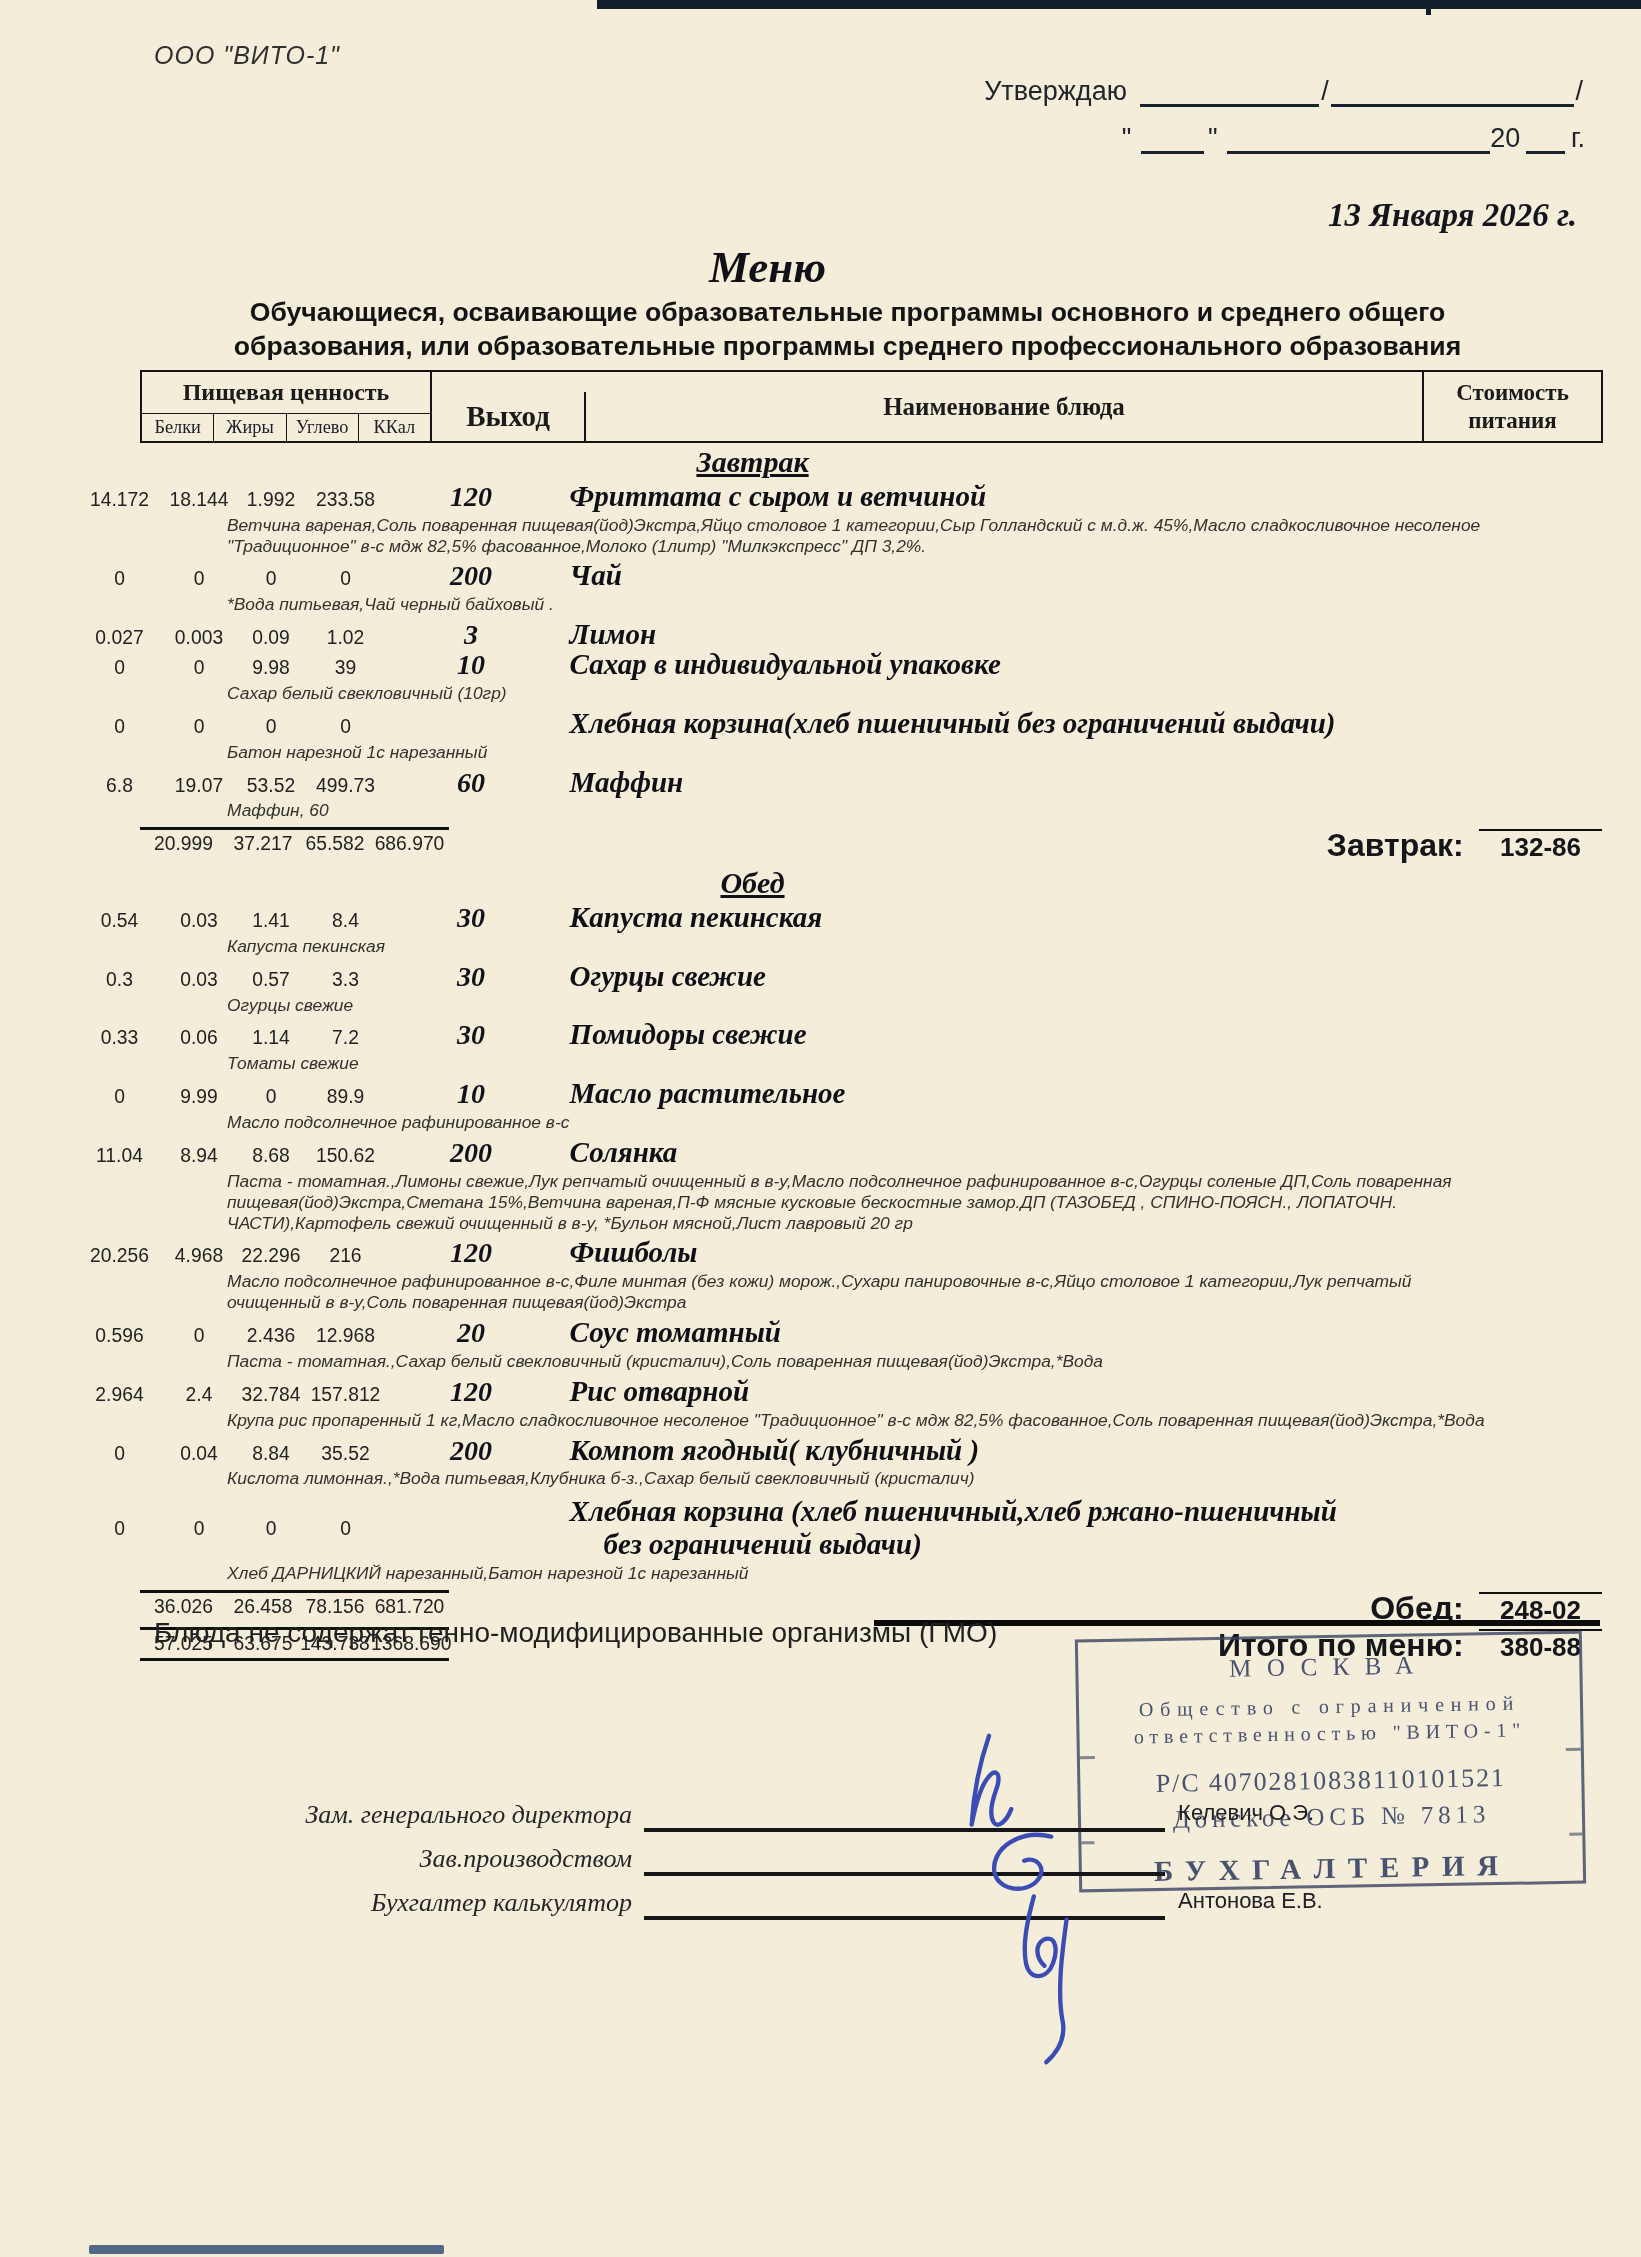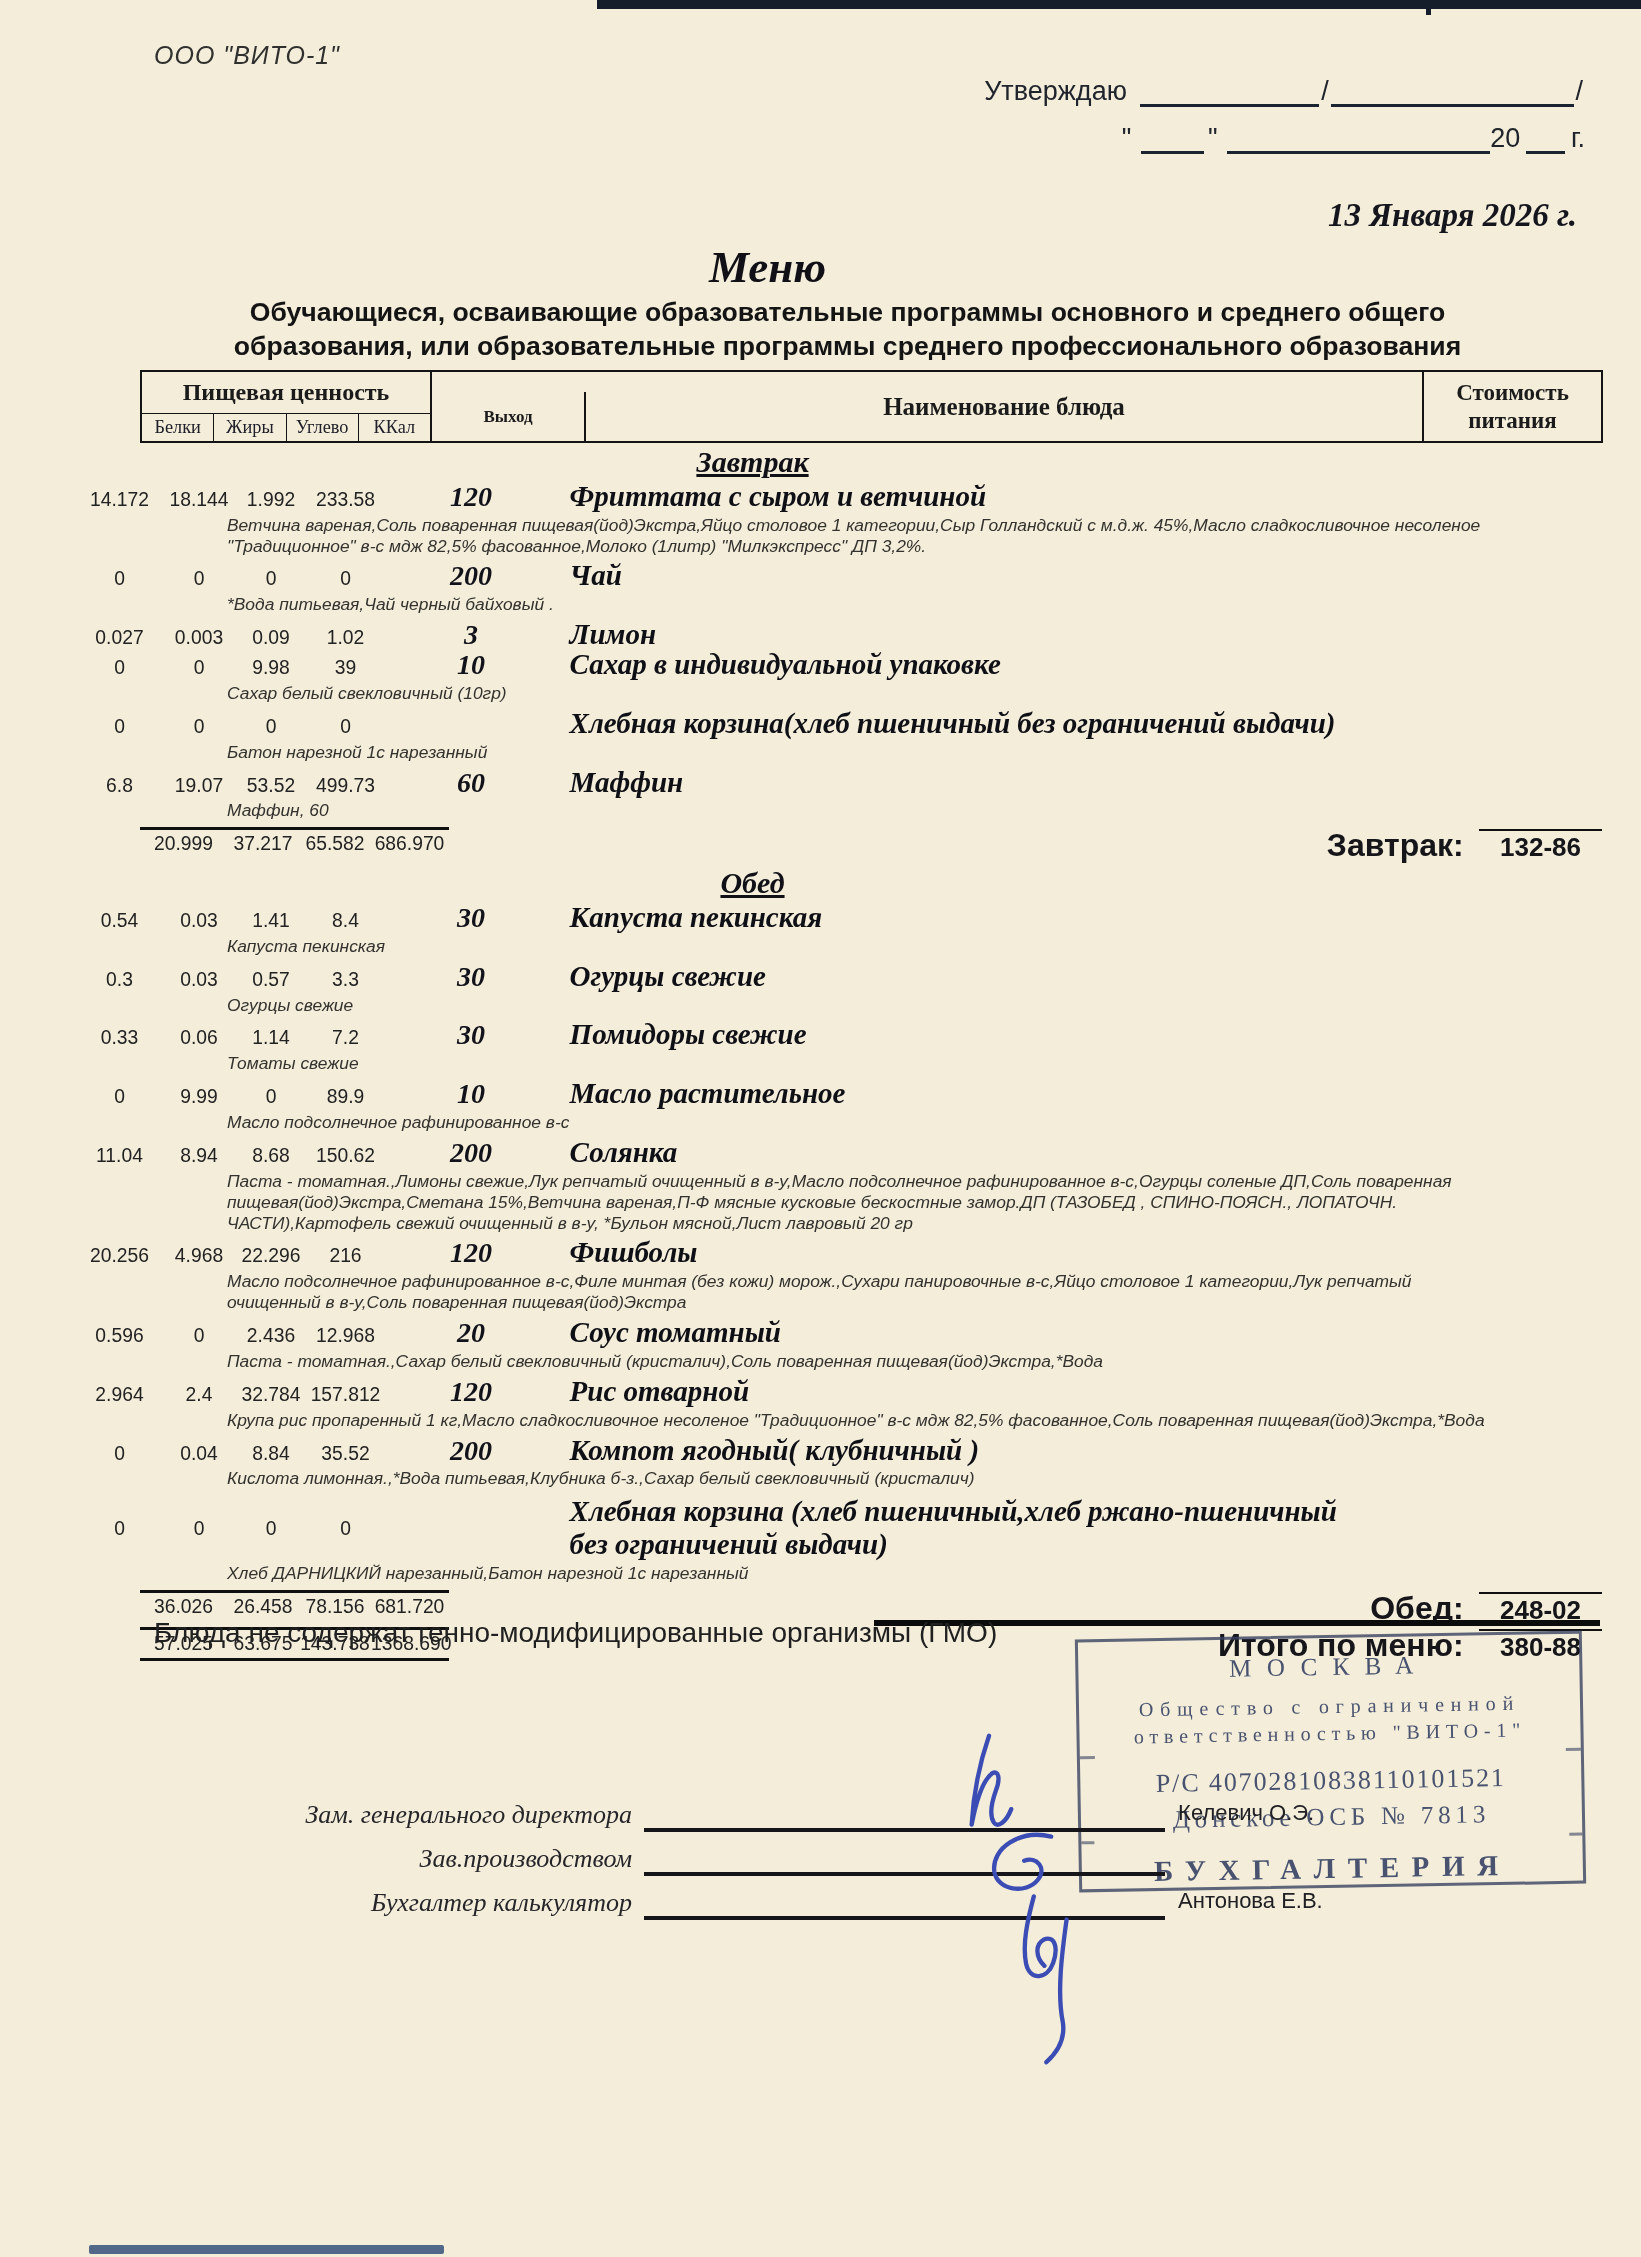--- a/index.html
+++ b/index.html
@@ -31,37 +31,37 @@
   .thead{display:flex;margin-left:140px;width:1463px;border:2.9px solid #141414;box-sizing:border-box;height:73px;
          font-family:"Liberation Serif",serif;}
   .th-nutrition{width:290px;border-right:2.9px solid #141414;display:flex;flex-direction:column;box-sizing:border-box;}
   .th-nut-title{height:41px;border-bottom:1.9px solid #141414;display:flex;align-items:center;justify-content:center;
                 font-weight:bold;font-size:24px;}
   .th-nut-cols{flex:1;display:flex;}
   .th-nut-cols span{flex:1;border-right:1.9px solid #141414;display:flex;align-items:center;justify-content:center;
                     font-size:18.3px;color:#20202a;}
   .th-nut-cols span:last-child{border-right:none;}
   .th-out{width:154px;border-right:2.9px solid #141414;display:flex;align-items:center;justify-content:center;
-          font-weight:bold;font-size:17px;box-sizing:border-box;margin-top:20px;}
+          font-weight:bold;font-size:29px;box-sizing:border-box;margin-top:20px;}
   .th-dish{flex:1;border-right:2.9px solid #141414;display:flex;align-items:center;justify-content:center;
            font-weight:bold;font-size:25px;box-sizing:border-box;}
   .th-cost{width:177px;display:flex;flex-direction:column;align-items:center;justify-content:center;
            font-weight:600;font-size:23px;line-height:28px;box-sizing:border-box;}
 
   .section-title{margin:1.9px 0 3.9px;text-align:center;transform:translateX(-68px);
                  font-family:"Liberation Serif",serif;font-weight:bold;font-style:italic;font-size:30px;
                  text-decoration:underline;color:#101016;}
   .dish-row{display:flex;align-items:baseline;padding-left:76px;line-height:27px;}
   .dish-row.center2{align-items:center;}
   .nut{display:inline-block;text-align:center;font-size:19.3px;color:#222;}
   .nut.c1{width:87px;} .nut.c2{width:72px;} .nut.c3{width:72px;} .nut.c4{width:77px;}
   .out{width:174px;text-align:center;font-family:"Liberation Serif",serif;font-weight:bold;font-style:italic;font-size:28px;color:#12121a;}
   .dish-col{flex:1;padding-left:11.6px;font-family:"Liberation Serif",serif;font-weight:bold;font-style:italic;
             font-size:29px;color:#0f0f16;}
-  .dish-col .l2{display:block;line-height:33px;}
+  .dish-col .l2{display:block;line-height:33px;margin-left:34px;}
   .center2 .dish-col{line-height:33px;}
   .ingredients{margin:1.9px 0 5.8px 227px;max-width:1274px;font-style:italic;font-size:17.4px;line-height:21px;color:#33322e;}
   .ingredients:empty{display:none;margin:0;}
 
   .totals-row{display:flex;align-items:flex-start;padding-left:140px;padding-right:39px;margin-top:1.9px;}
   .tot-nums{display:flex;width:309px;border-top:3.9px solid #101010;padding-top:2.9px;}
   .tot-group{margin-left:auto;display:flex;align-items:baseline;gap:15.4px;}
   .tot-label{font-weight:bold;font-size:32px;color:#15151a;}
   .tot-cost{font-weight:bold;font-size:26px;color:#15151a;border-top:2.9px solid #101010;padding:1px 21px 0;}
   .grand{position:relative;margin-top:0;}

